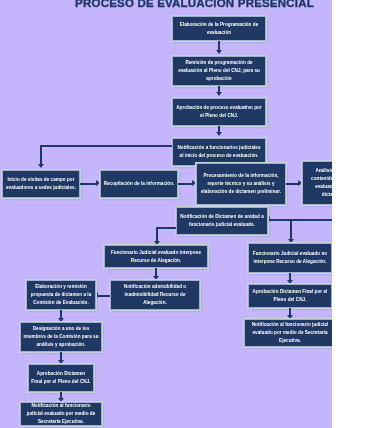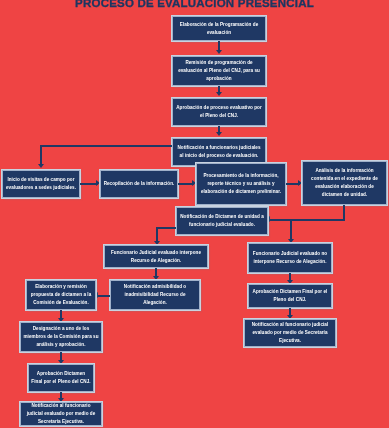--- a/index.html
+++ b/index.html
@@ -5,23 +5,23 @@
   html, body {
     margin: 0;
     padding: 0;
     background: #ffffff;
   }
   body {
     font-family: "Liberation Sans", sans-serif;
   }
   #canvas {
     position: relative;
-    width: 389px;
+    width: 332px;
     height: 428px;
-    background: #ef4444;
+    background: #c4b5fd;
     overflow: hidden;
   }
   .title {
     position: absolute;
     left: 0;
     top: -3px;
     width: 389px;
     text-align: center;
     font-size: 11.5px;
     font-weight: bold;

